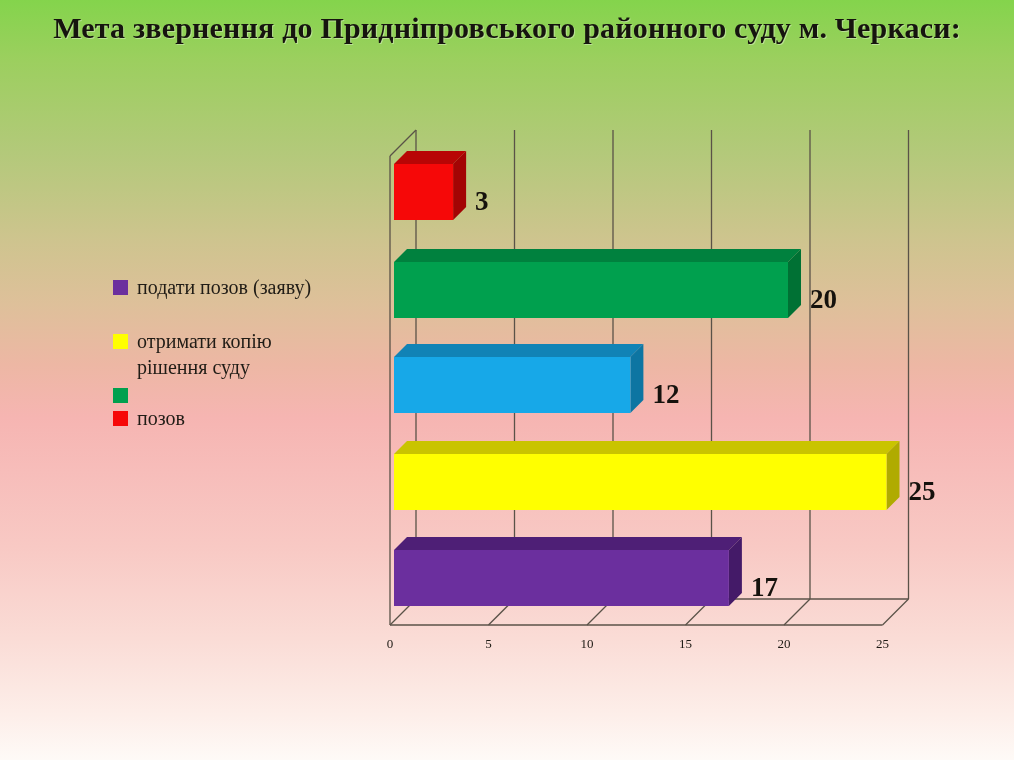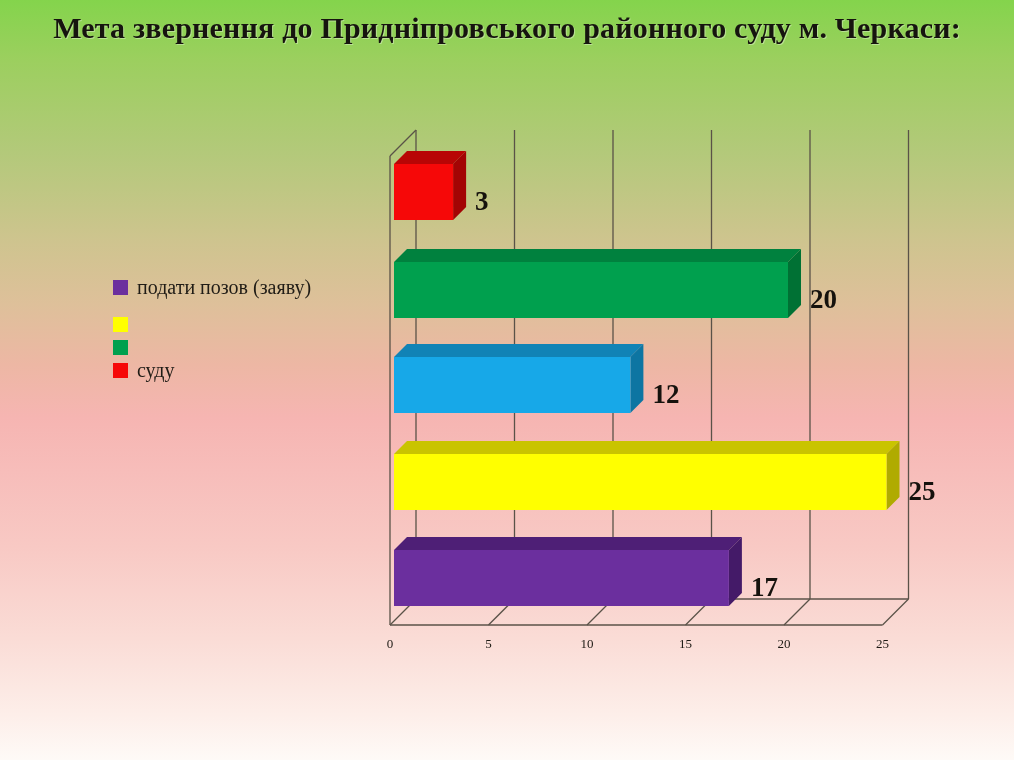--- a/index.html
+++ b/index.html
@@ -40,21 +40,21 @@
   .legend{position:absolute;left:113px;top:270px;width:270px;}
   .legend-item{display:flex;align-items:flex-start;margin-bottom:2px;}
   .legend-swatch{
     width:15px;height:15px;flex:0 0 15px;margin-top:6px;margin-right:9px;
   }
   .legend-label{
     font-family:"Liberation Serif", serif;
     font-size:20px;line-height:26px;color:#201c16;
     white-space:pre-line;
   }
-  .legend-item.gap1{margin-bottom:11px;}
+  .legend-item.gap1{margin-bottom:28px;}
 
   
   .plot{position:absolute;left:0;top:0;width:1014px;height:760px;}
   .plot svg{position:absolute;left:0;top:0;}
 
   .tick-label{
     font-family:"Liberation Serif", serif;
     font-size:13px;fill:#1d1a14;text-anchor:middle;
   }
   .value-label{
@@ -70,27 +70,29 @@
 
   <div class="title">Мета звернення до Придніпровського районного суду м. Черкаси:</div>
 
   <div class="legend">
     <div class="legend-item gap1">
       <span class="legend-swatch" style="background:#6b2f9e"></span>
       <span class="legend-label">подати позов (заяву)</span>
     </div>
     <div class="legend-item">
       <span class="legend-swatch" style="background:#ffff00"></span>
+      <span class="legend-label">отримати копію
+рішення суду</span>
     </div>
     <div class="legend-item">
       <span class="legend-swatch" style="background:#00a04e"></span>
     </div>
     <div class="legend-item">
       <span class="legend-swatch" style="background:#f60808"></span>
-      <span class="legend-label">суду</span>
+      <span class="legend-label">позов</span>
     </div>
   </div>
 
   <div class="plot">
     <svg width="1014" height="760" id="chart-svg">
         <line x1="416" y1="126" x2="416" y2="595" stroke="#5a5248" stroke-width="1.3"></line>
         <line x1="416" y1="595" x2="390" y2="621" stroke="#5a5248" stroke-width="1.3"></line>
         <text x="390" y="644" class="tick-label">0</text>
         <line x1="514.5" y1="126" x2="514.5" y2="595" stroke="#5a5248" stroke-width="1.3"></line>
         <line x1="514.5" y1="595" x2="488.5" y2="621" stroke="#5a5248" stroke-width="1.3"></line>

